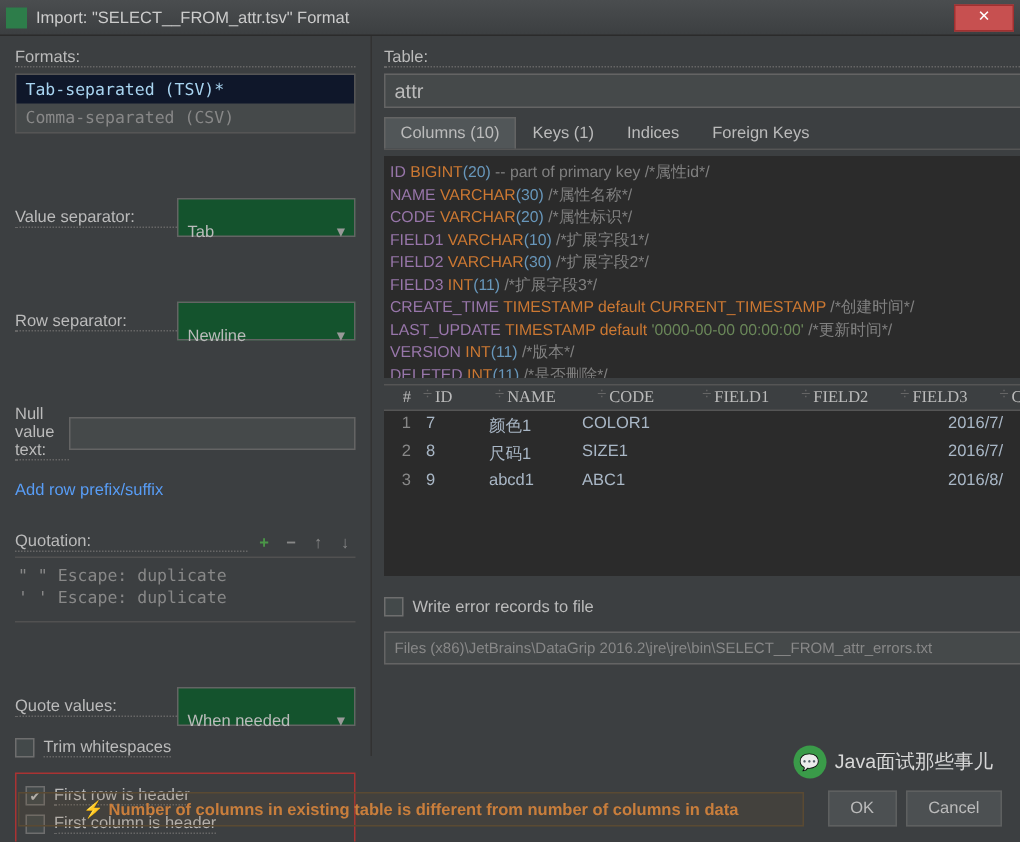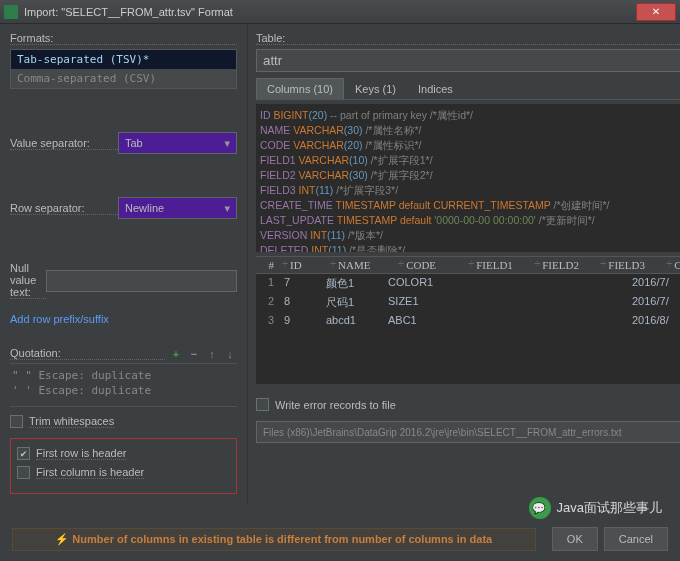--- a/index.html
+++ b/index.html
@@ -12,21 +12,21 @@
 .left { width: 248px; padding: 8px 10px; border-right: 1px solid #323232; }
 .right { flex: 1; padding: 8px 8px; position: relative; }
 .section-label { color: #bbb; margin-bottom: 4px; display: block; }
 .underline { border-bottom: 1px dotted #666; }
 .formats-list { background: #45494a; border: 1px solid #555; margin-bottom: 14px; }
 .format-item { padding: 3px 6px; font-family: Consolas, monospace; font-size: 11px; }
 .format-item.sel { background: #0f172a; color: #a8d4f0; }
 .format-item:not(.sel) { color: #888; }
 .form-row { display: flex; align-items: center; margin-bottom: 8px; margin-top: 43px; }
 .form-row label { width: 108px; }
-.combo { flex: 1; background: #4c1d95; border: 1px solid #646464; height: 22px; line-height: 20px; padding: 0 6px; color: #bbb; position: relative; }
+.combo { flex: 1; background: #14532d; border: 1px solid #646464; height: 22px; line-height: 20px; padding: 12px 6px; color: #bbb; position: relative; }
 .combo::after { content: "▾"; position: absolute; right: 6px; color: #999; }
 .textfield { flex: 1; background: #45494a; border: 1px solid #646464; height: 22px; padding: 0 6px; color: #bbb; }
 .link { color: #589df6; margin: 6px 0 22px; display: inline-block; }
 .quot-header { display: flex; align-items: center; border-bottom: 1px solid #515151; padding-bottom: 3px; margin-bottom: 4px; }
 .quot-header span:first-child { flex: 1; }
 .ic { width: 14px; text-align: center; color: #888; margin-left: 4px; font-weight: bold; }
 .ic.plus { color: #4b9648; }
 .quot-item { font-family: Consolas, monospace; color: #888; font-size: 11px; padding: 1px 2px; }
 .chk { display: flex; align-items: center; margin-bottom: 6px; }
 .chk .box { width: 13px; height: 13px; border: 1px solid #6e6e6e; background: #43494a; margin-right: 6px; display: inline-flex; align-items: center; justify-content: center; font-size: 9px; color: #bbb; }
@@ -104,20 +104,24 @@
       <span class="underline">Quotation:</span>
       <span class="ic plus">+</span>
       <span class="ic">−</span>
       <span class="ic">↑</span>
       <span class="ic">↓</span>
     </div>
     <div class="quot-item">"   "  Escape: duplicate</div>
     <div class="quot-item">'   '  Escape: duplicate</div>
     <div style="border-bottom:1px solid #515151; margin:8px 0;"></div>
 
+    <div class="form-row">
+      <label class="underline">Quote values:</label>
+      <div class="combo">When needed</div>
+    </div>
 
     <div class="chk">
       <span class="box"></span>
       <span class="underline">Trim whitespaces</span>
     </div>
 
     <div class="header-opts">
       <div class="chk">
         <span class="box on"></span>
         <span class="underline">First row is header</span>
@@ -130,20 +134,21 @@
   </div>
 
   <div class="right">
     <span class="section-label underline">Table:</span>
     <input class="table-input" value="attr" style="">
 
     <div class="tabs">
       <div class="tab active">Columns (10)</div>
       <div class="tab">Keys (1)</div>
       <div class="tab">Indices</div>
+      <div class="tab">Foreign Keys</div>
     </div>
 
     <div class="schema">
 
       <div id="schema-rows">
           <div class="row"><span class="kw-col">ID</span> <span class="kw-type">BIGINT</span><span class="kw-paren">(</span><span class="kw-num">20</span><span class="kw-paren">)</span> <span class="kw-comment">-- part of primary key</span> <span class="kw-comment">/*属性id*/</span></div>
           <div class="row"><span class="kw-col">NAME</span> <span class="kw-type">VARCHAR</span><span class="kw-paren">(</span><span class="kw-num">30</span><span class="kw-paren">)</span> <span class="kw-comment">/*属性名称*/</span></div>
           <div class="row"><span class="kw-col">CODE</span> <span class="kw-type">VARCHAR</span><span class="kw-paren">(</span><span class="kw-num">20</span><span class="kw-paren">)</span> <span class="kw-comment">/*属性标识*/</span></div>
           <div class="row"><span class="kw-col">FIELD1</span> <span class="kw-type">VARCHAR</span><span class="kw-paren">(</span><span class="kw-num">10</span><span class="kw-paren">)</span> <span class="kw-comment">/*扩展字段1*/</span></div>
           <div class="row"><span class="kw-col">FIELD2</span> <span class="kw-type">VARCHAR</span><span class="kw-paren">(</span><span class="kw-num">30</span><span class="kw-paren">)</span> <span class="kw-comment">/*扩展字段2*/</span></div>

